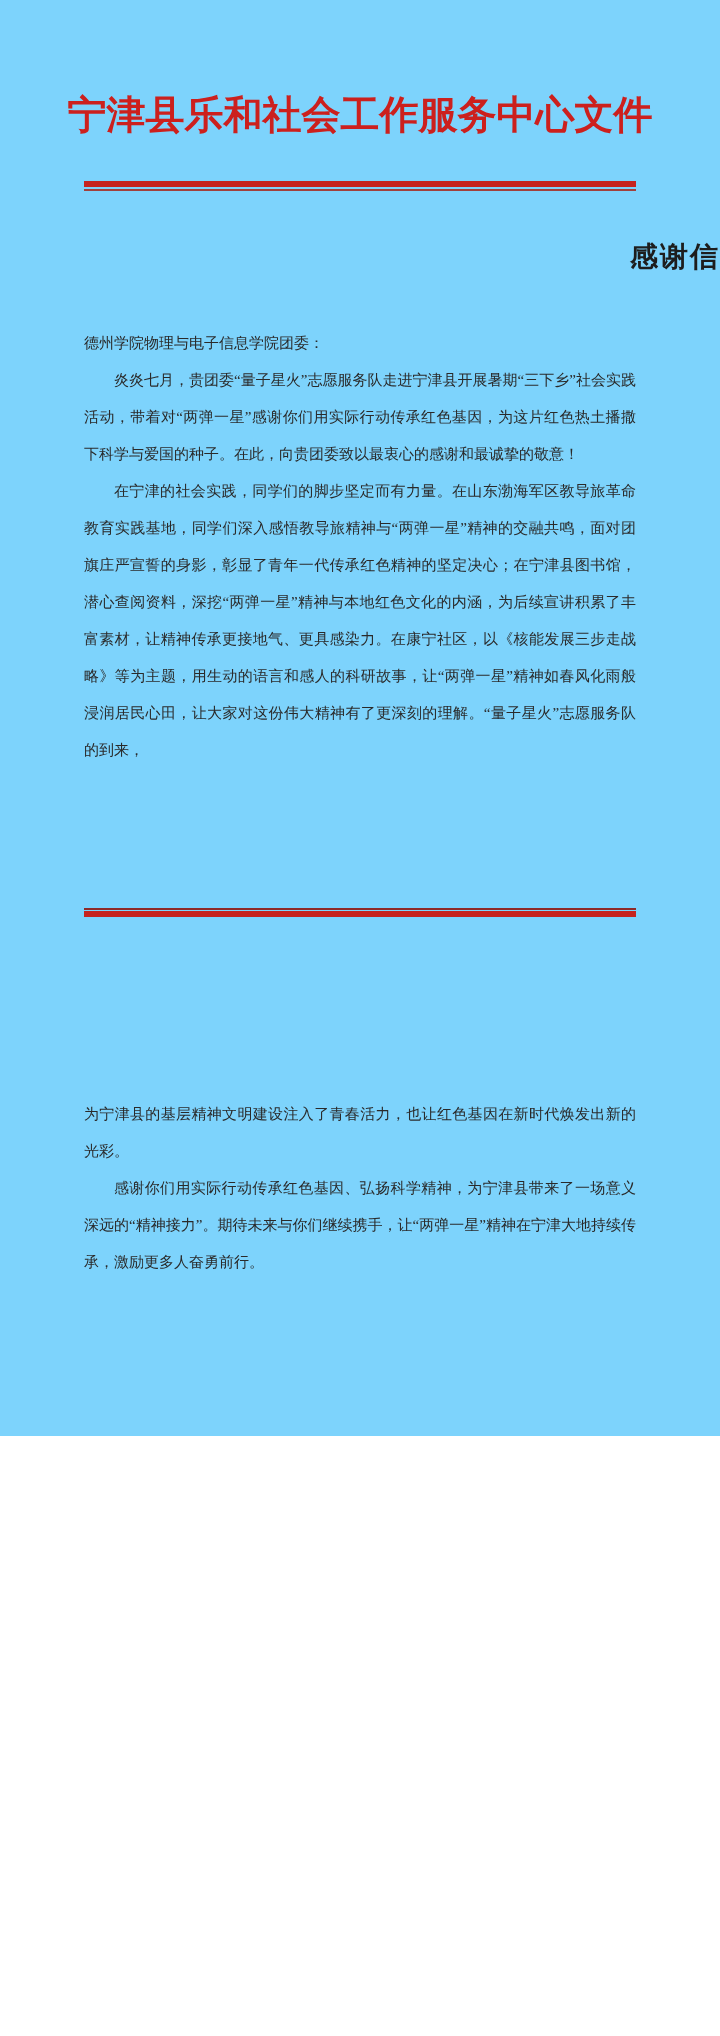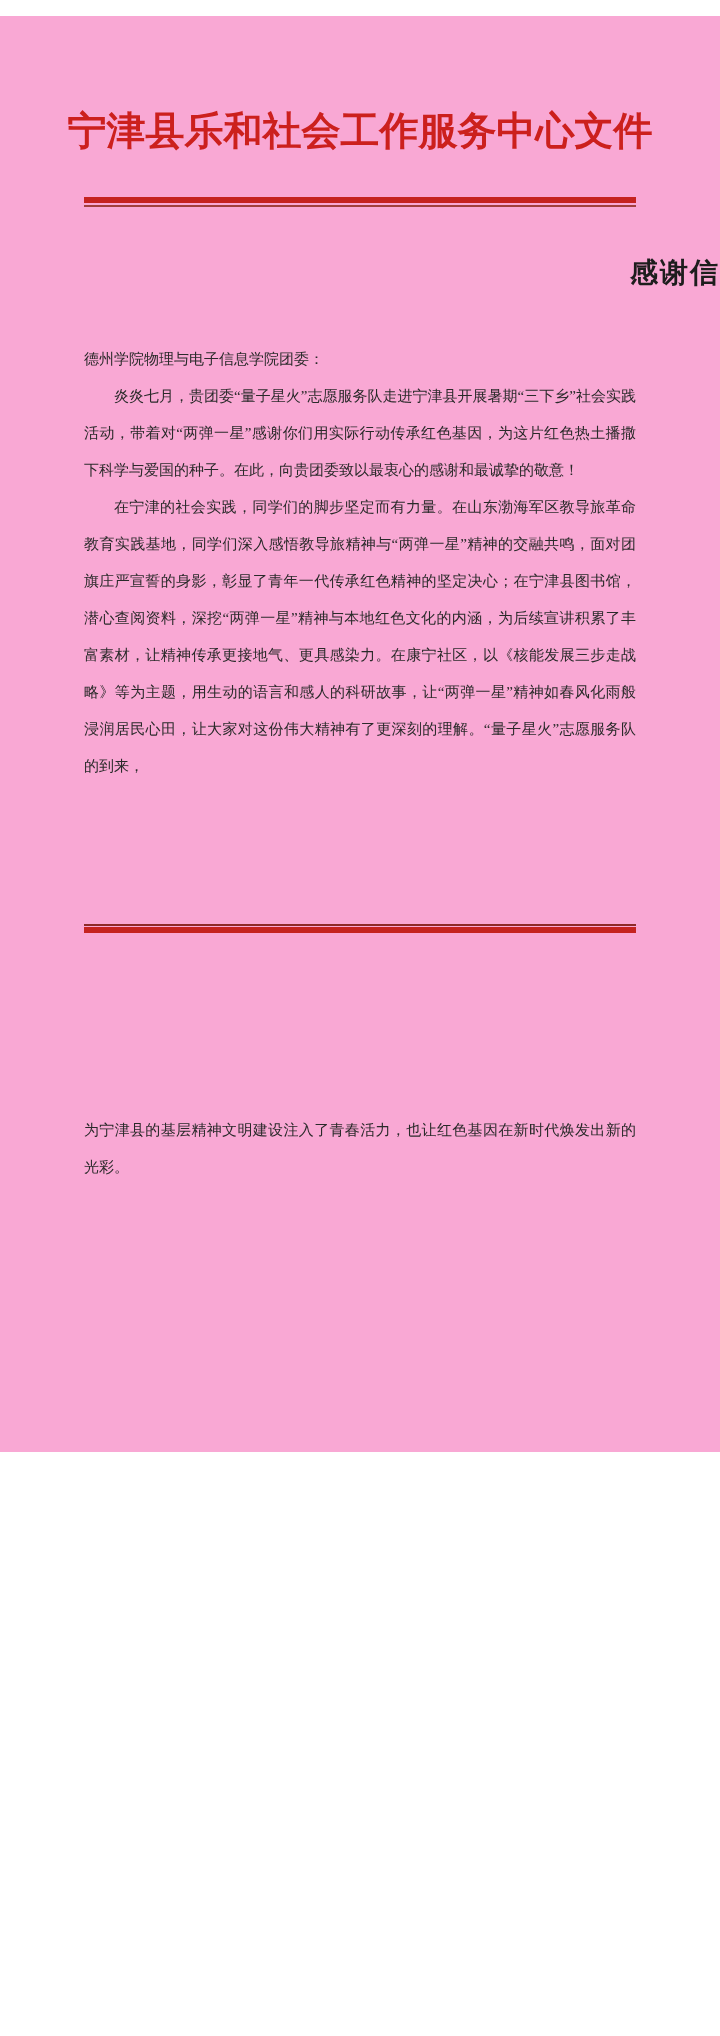--- a/index.html
+++ b/index.html
@@ -1,20 +1,20 @@
 <!DOCTYPE html>
 <html><head>
 <meta charset="utf-8">
 <style>
   html,body{margin:0;padding:0;background:#ffffff;}
   .page{
     position:relative;
     width:720px;height:1436px;
-    margin:16px auto;
-    background:#f9a8d4;
+    margin:0 auto;
+    background:#7dd3fc;
     overflow:hidden;
     font-family:"Liberation Serif","DejaVu Serif",serif;
     color:#272727;
   }
   .letterhead{
     position:absolute;top:88px;left:0;width:720px;
     text-align:center;
     font-size:39px;font-weight:bold;
     letter-spacing:0px;
     color:#cc201d;
@@ -70,20 +70,21 @@
   </div>
 
   <div class="rule rule-separator">
     <div class="thin"></div>
       <div class="gap"></div>
       <div class="thick"></div>
   </div>
 
   <div class="body-block block-page2">
     <p>为宁津县的基层精神文明建设注入了青春活力，也让红色基因在新时代焕发出新的光彩。</p>
+    <p class="indent">感谢你们用实际行动传承红色基因、弘扬科学精神，为宁津县带来了一场意义深远的“精神接力”。期待未来与你们继续携手，让“两弹一星”精神在宁津大地持续传承，激励更多人奋勇前行。</p>
   </div>
 
   <div class="closing">
     
 
     
 
     
   </div>
 

